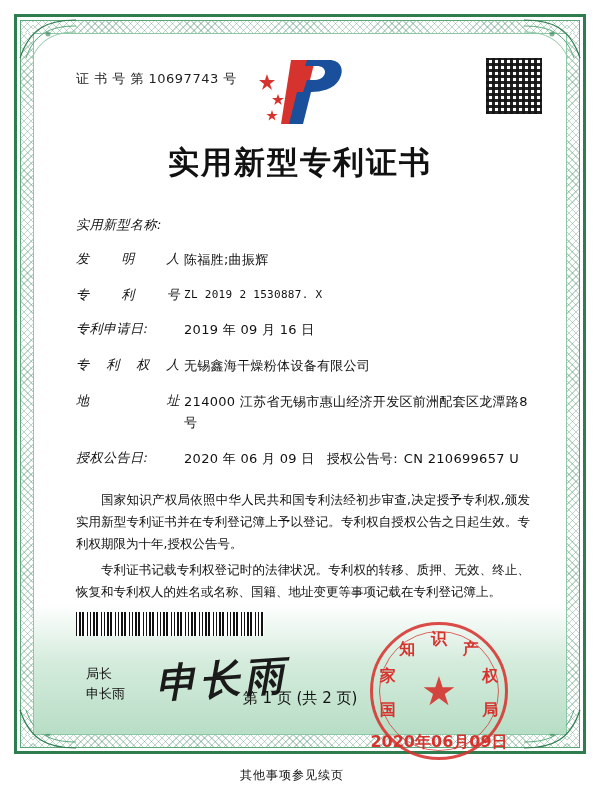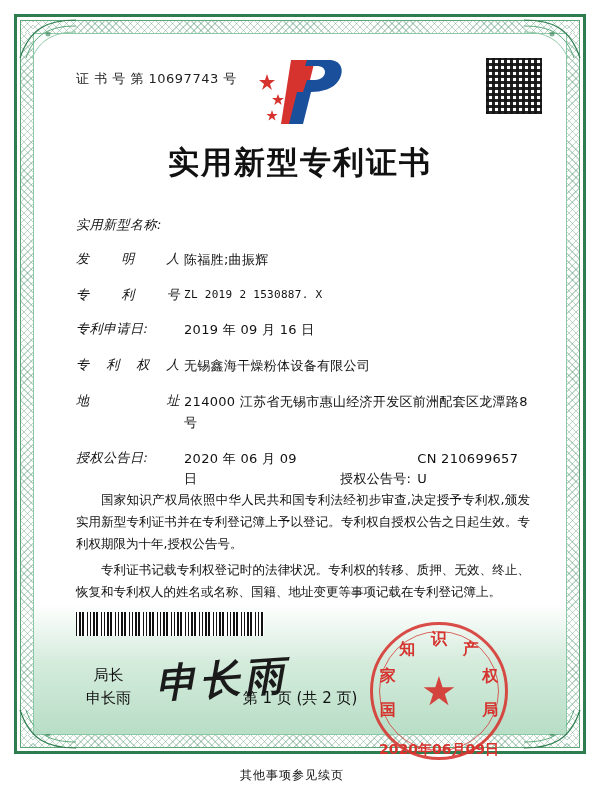--- a/index.html
+++ b/index.html
@@ -204,21 +204,21 @@
   .val {
     flex: 1;
     line-height: 1.55;
     letter-spacing: 0.3px;
   }
   .row-inline {
     display: flex;
     align-items: flex-end;
   }
   .pub-no-lbl {
-    margin-left: 26px;
+    margin-left: 12px;
     white-space: nowrap;
   }
   .mono { font-family: "DejaVu Sans Mono", monospace; font-size: 11px; }
 
   
   .paras {
     position: absolute;
     left: 42px;
     right: 36px;
     top: 455px;
@@ -244,24 +244,23 @@
       #111 0 1px, #fff 1px 3px, #111 3px 5px, #fff 5px 6px,
       #111 6px 8px, #fff 8px 11px, #111 11px 12px, #fff 12px 14px);
   }
 
   
   .sig-block {
     position: absolute;
     left: 52px;
     top: 630px;
     font-family: "DejaVu Sans", sans-serif;
-    font-size: 15px;
+    font-size: 13px;
     color: #111;
     line-height: 1.5;
-    text-align: center;
   }
   .sig-script {
     position: absolute;
     left: 122px;
     top: 618px;
     font-family: "Liberation Serif", serif;
     font-style: italic;
     font-weight: bold;
     font-size: 40px;
     color: #1a1a1a;
@@ -311,24 +310,24 @@
     top: 50%;
     transform: translate(-50%,-50%);
     font-size: 40px;
     color: #d6332f;
     line-height: 1;
     opacity: .9;
   }
   .seal-date {
     position: absolute;
     left: 50%;
-    bottom: 1px;
+    bottom: 7px;
     transform: translateX(-50%);
     font-family: "DejaVu Sans", sans-serif;
-    font-size: 14px;
+    font-size: 16px;
     color: #d6332f;
     white-space: nowrap;
     font-weight: bold;
   }
 
   .page-num {
     position: absolute;
     left: 0;
     right: 0;
     bottom: 26px;

